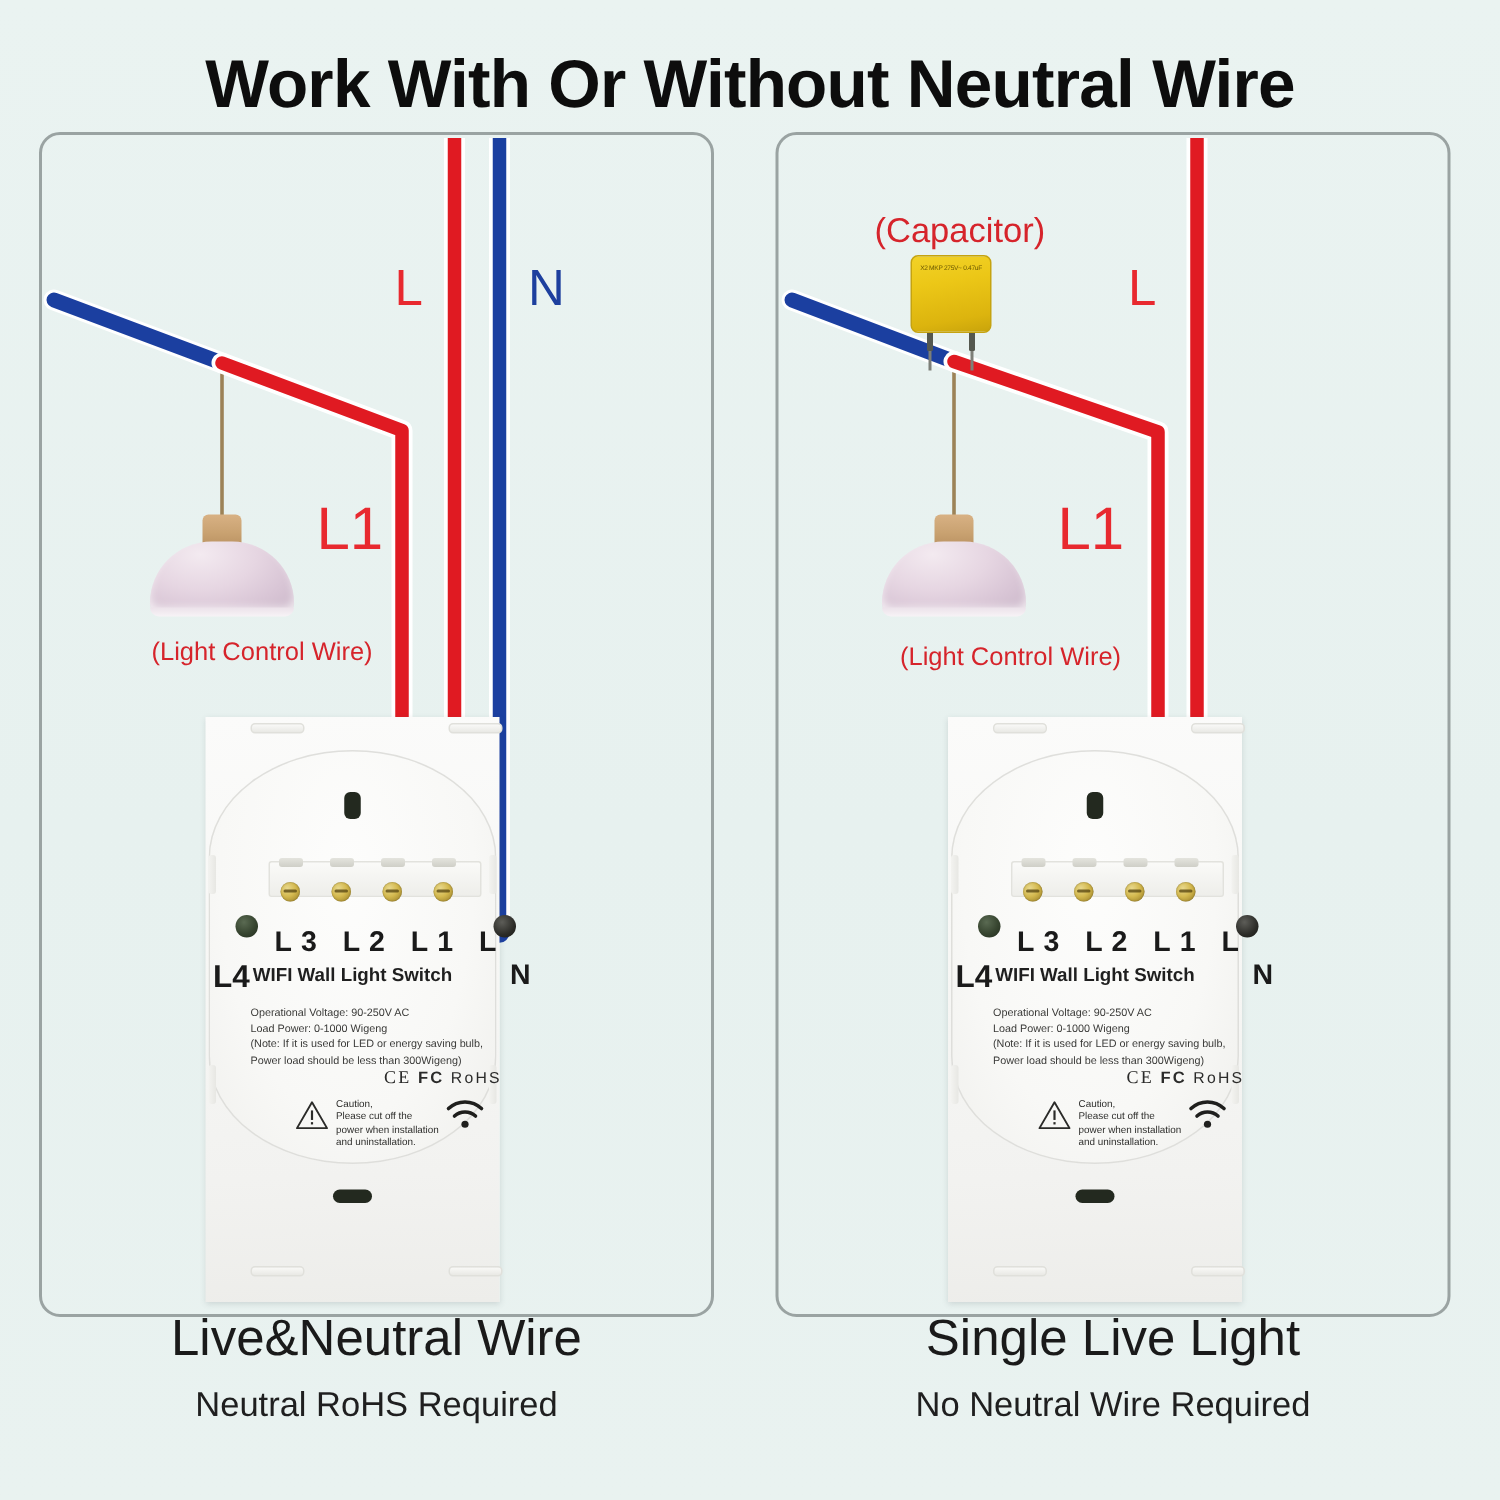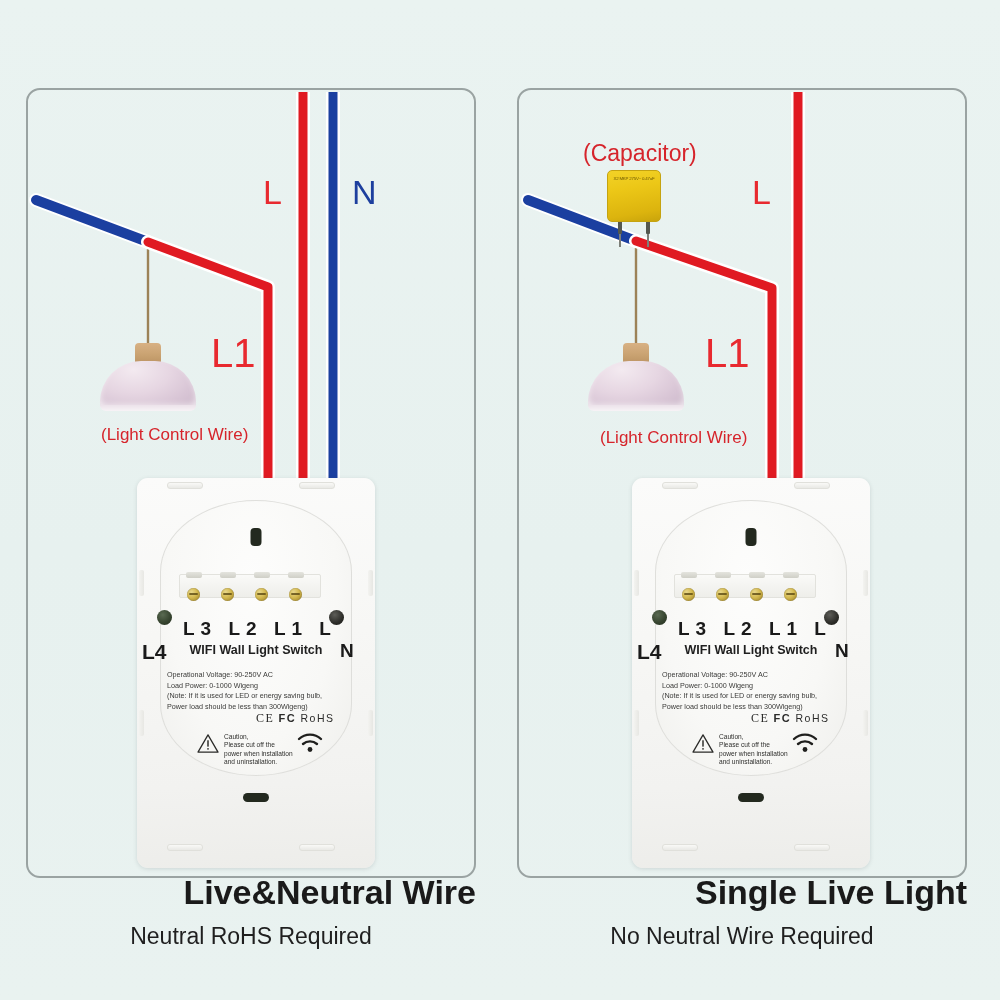--- a/index.html
+++ b/index.html
@@ -155,24 +155,24 @@
     top: 52px;
     width: 4px;
     height: 12px;
     background: #55584f;
     border-radius: 0 0 1px 1px;
   }
 
   
   .switch {
     position: absolute;
-    width: 238px;
+    width: 196px;
     height: 390px;
     background: linear-gradient(178deg,#fbfbfa 0%, #f7f7f5 40%, #f2f2f0 78%, #ededea 100%);
-    border-radius: 11px;
+    border-radius: 0;
     box-shadow: 0 1px 4px rgba(80,90,95,0.18);
   }
   .sw-round {
     position: absolute;
     left: 50%;
     transform: translateX(-50%);
     top: 22px;
     width: 192px;
     height: 276px;
     background: radial-gradient(ellipse at 48% 30%, #fdfdfc 0%, #f8f8f6 60%, #efefec 100%);
@@ -340,42 +340,42 @@
     color: #2f2f2d;
     font-family: "Liberation Sans", sans-serif;
     white-space: nowrap;
   }
   .wifi-ic { position: absolute; }
 
   
   .cap-main {
     position: absolute;
     width: 450px;
-    text-align: right;
+    text-align: center;
     font-size: 34px;
     color: #1a1a1a;
     font-family: "Liberation Sans", sans-serif;
     white-space: nowrap;
-    font-weight: bold;
   }
   .cap-sub {
     position: absolute;
     width: 450px;
     text-align: center;
     font-size: 23px;
     color: #1f1f1f;
     font-family: "Liberation Sans", sans-serif;
     white-space: nowrap;
   }
 </style>
 </head>
 <body>
 
 <div id="stage">
 
+  <div class="title">Work With Or Without Neutral Wire</div>
 
   <div class="panel panel-left">
     <div class="panel-inner"></div>
   </div>
 
   <div class="panel panel-right">
     <div class="panel-inner"></div>
   </div>
 
   <svg class="svg-layer" viewBox="0 0 1000 1000">

